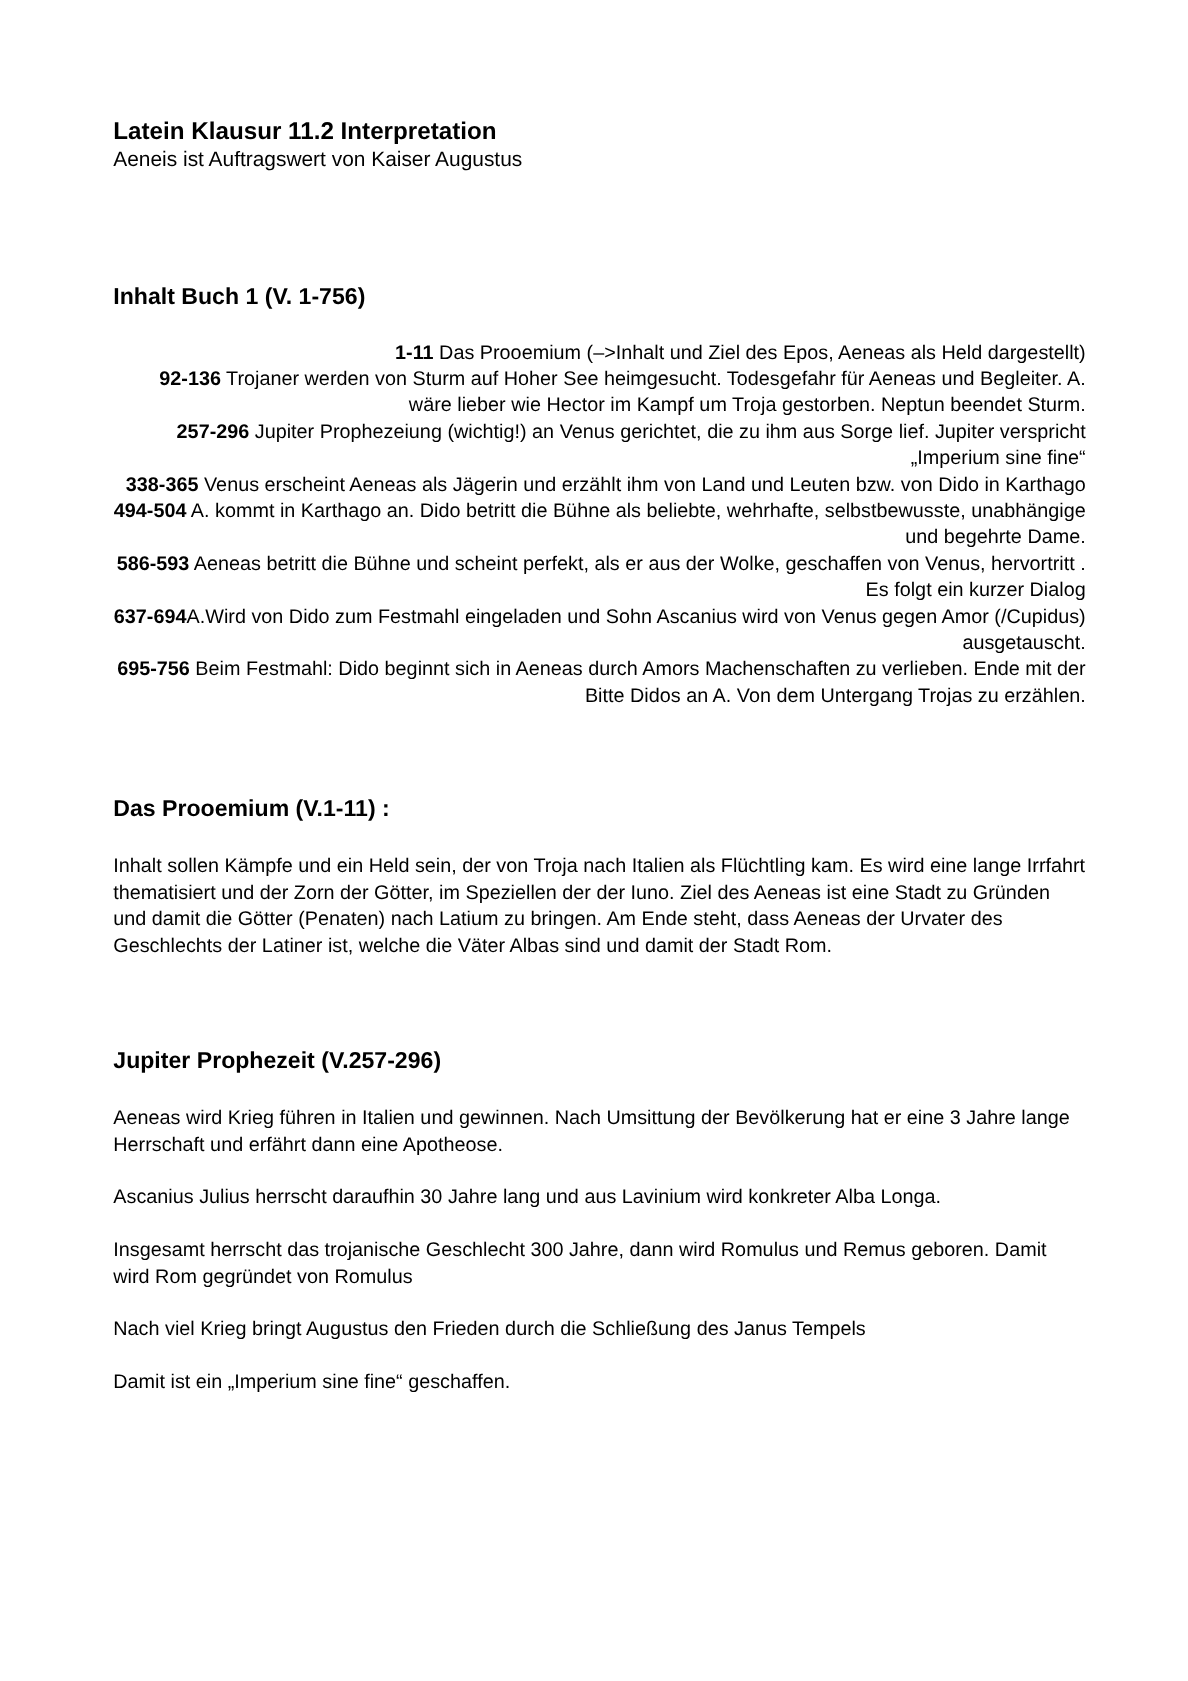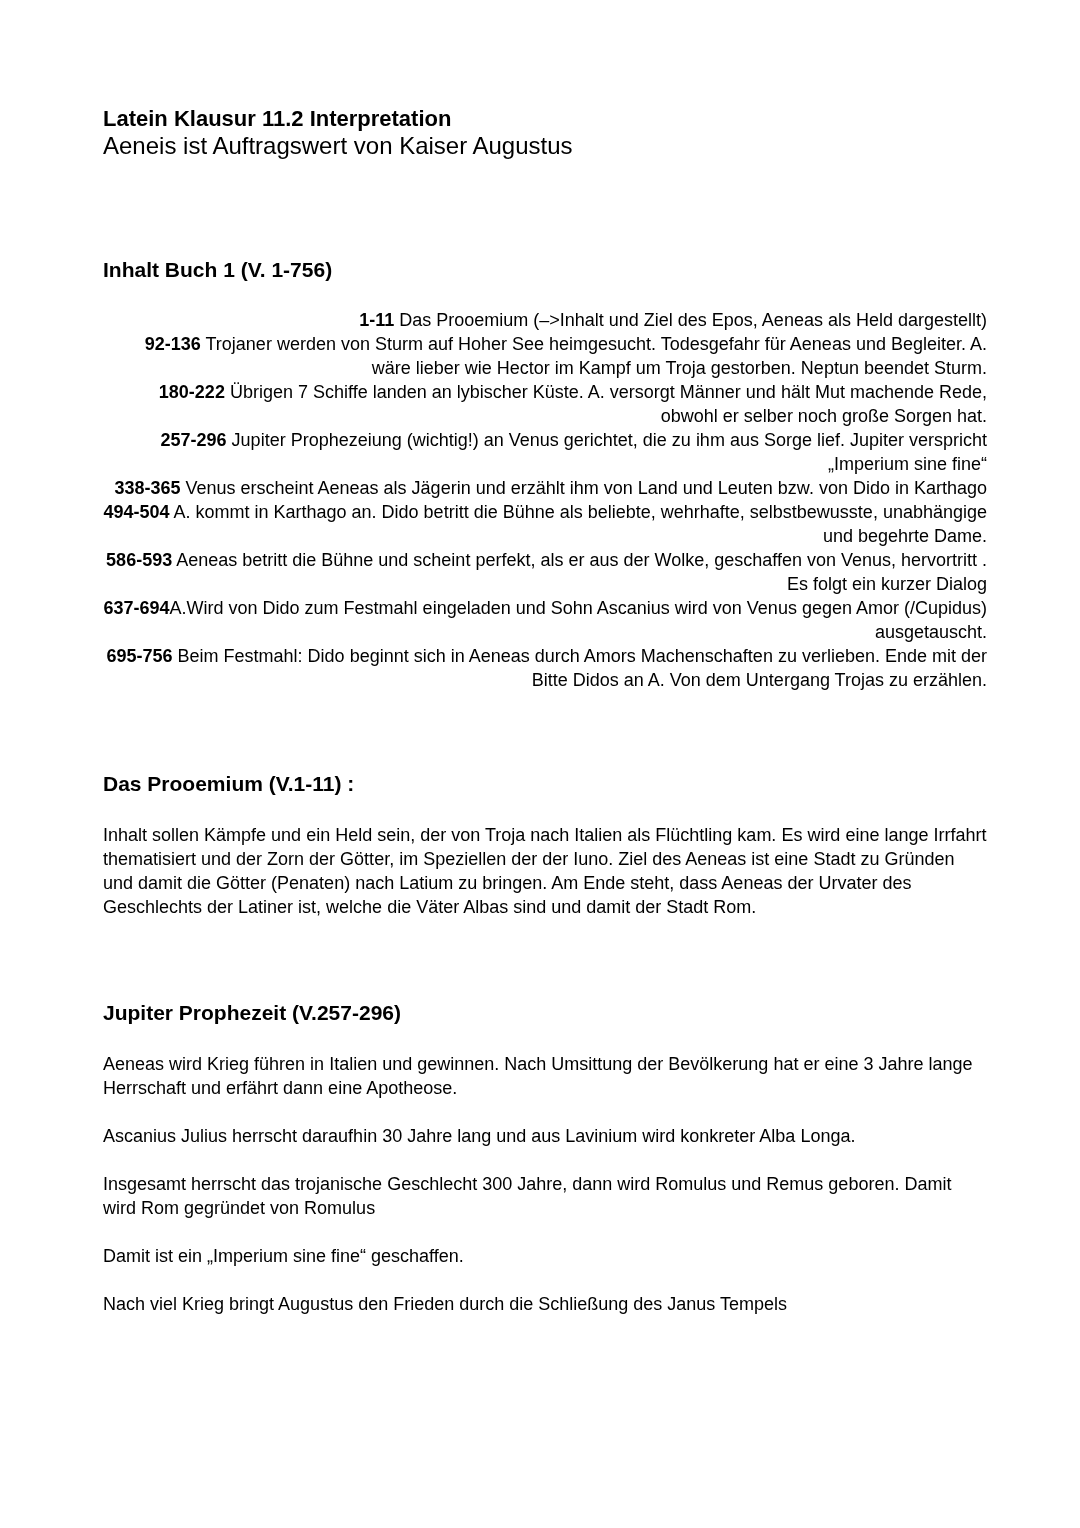--- a/index.html
+++ b/index.html
@@ -18,21 +18,21 @@
     box-sizing: border-box;
     padding: 106px 97px 0 103px;
   }
   .doc-title {
     font-size: 22px;
     line-height: 26px;
     font-weight: 700;
     margin: 0;
   }
   .doc-subtitle {
-    font-size: 24px;
+    font-size: 19px;
     line-height: 23px;
     font-weight: 400;
     margin: 2px 0 0 0;
   }
   .h2 {
     font-size: 21px;
     line-height: 27px;
     font-weight: 700;
     margin: 0;
   }
@@ -71,37 +71,36 @@
   <header>
     <h1 class="doc-title">Latein Klausur 11.2 Interpretation</h1>
     <p class="doc-subtitle">Aeneis ist Auftragswert von Kaiser Augustus</p>
   </header>
 
   <section class="sec-inhalt">
     <h2 class="h2">Inhalt Buch 1 (V. 1-756)</h2>
     <div class="verse-list body-text">
       <p><b class="verse-range">1-11</b><span> Das Prooemium (–&gt;Inhalt und Ziel des Epos, Aeneas als Held dargestellt)</span></p>
       <p><b class="verse-range">92-136</b><span> Trojaner werden von Sturm auf Hoher See heimgesucht. Todesgefahr für Aeneas und Begleiter. A. wäre lieber wie Hector im Kampf um Troja gestorben. Neptun beendet Sturm.</span></p>
-      <p><b class="verse-range">180-222</b><span> Übrigen 7 Schiffe landen an lybischer Küste. A. versorgt Männer und hält Mut machende Rede, obwohl er selber noch große Sorgen hat.</span></p>
       <p><b class="verse-range">257-296</b><span> Jupiter Prophezeiung (wichtig!) an Venus gerichtet, die zu ihm aus Sorge lief. Jupiter verspricht „Imperium sine fine“</span></p>
       <p><b class="verse-range">338-365</b><span> Venus erscheint Aeneas als Jägerin und erzählt ihm von Land und Leuten bzw. von Dido in Karthago</span></p>
       <p><b class="verse-range">494-504</b><span> A. kommt in Karthago an. Dido betritt die Bühne als beliebte, wehrhafte, selbstbewusste, unabhängige und begehrte Dame.</span></p>
       <p><b class="verse-range">586-593</b><span> Aeneas betritt die Bühne und scheint perfekt, als er aus der Wolke, geschaffen von Venus, hervortritt . Es folgt ein kurzer Dialog</span></p>
       <p><b class="verse-range">637-694</b><span>A.Wird von Dido zum Festmahl eingeladen und Sohn Ascanius wird von Venus gegen Amor (/Cupidus) ausgetauscht.</span></p>
       <p><b class="verse-range">695-756</b><span> Beim Festmahl: Dido beginnt sich in Aeneas durch Amors Machenschaften zu verlieben. Ende mit der Bitte Didos an A. Von dem Untergang Trojas zu erzählen.</span></p>
     </div>
   </section>
 
   <section class="sec-proo">
     <h2 class="h2">Das Prooemium (V.1-11) :</h2>
     <p class="para body-text">Inhalt sollen Kämpfe und ein Held sein, der von Troja nach Italien als Flüchtling kam. Es wird eine lange Irrfahrt thematisiert und der Zorn der Götter, im Speziellen der der Iuno. Ziel des Aeneas ist eine Stadt zu Gründen und damit die Götter (Penaten) nach Latium zu bringen. Am Ende steht, dass Aeneas der Urvater des Geschlechts der Latiner ist, welche die Väter Albas sind und damit der Stadt Rom.</p>
   </section>
 
   <section class="sec-jup">
     <h2 class="h2">Jupiter Prophezeit (V.257-296)</h2>
     <p class="para body-text">Aeneas wird Krieg führen in Italien und gewinnen. Nach Umsittung der Bevölkerung hat er eine 3 Jahre lange Herrschaft und erfährt dann eine Apotheose.</p>
     <p class="para body-text">Ascanius Julius herrscht daraufhin 30 Jahre lang und aus Lavinium wird konkreter Alba Longa.</p>
     <p class="para body-text">Insgesamt herrscht das trojanische Geschlecht 300 Jahre, dann wird Romulus und Remus geboren. Damit wird Rom gegründet von Romulus</p>
+    <p class="para body-text">Nach viel Krieg bringt Augustus den Frieden durch die Schließung des Janus Tempels</p>
     <p class="para body-text">Damit ist ein „Imperium sine fine“ geschaffen.</p>
-    <p class="para body-text">Nach viel Krieg bringt Augustus den Frieden durch die Schließung des Janus Tempels</p>
   </section>
 
 </div>
 
 </body></html>

